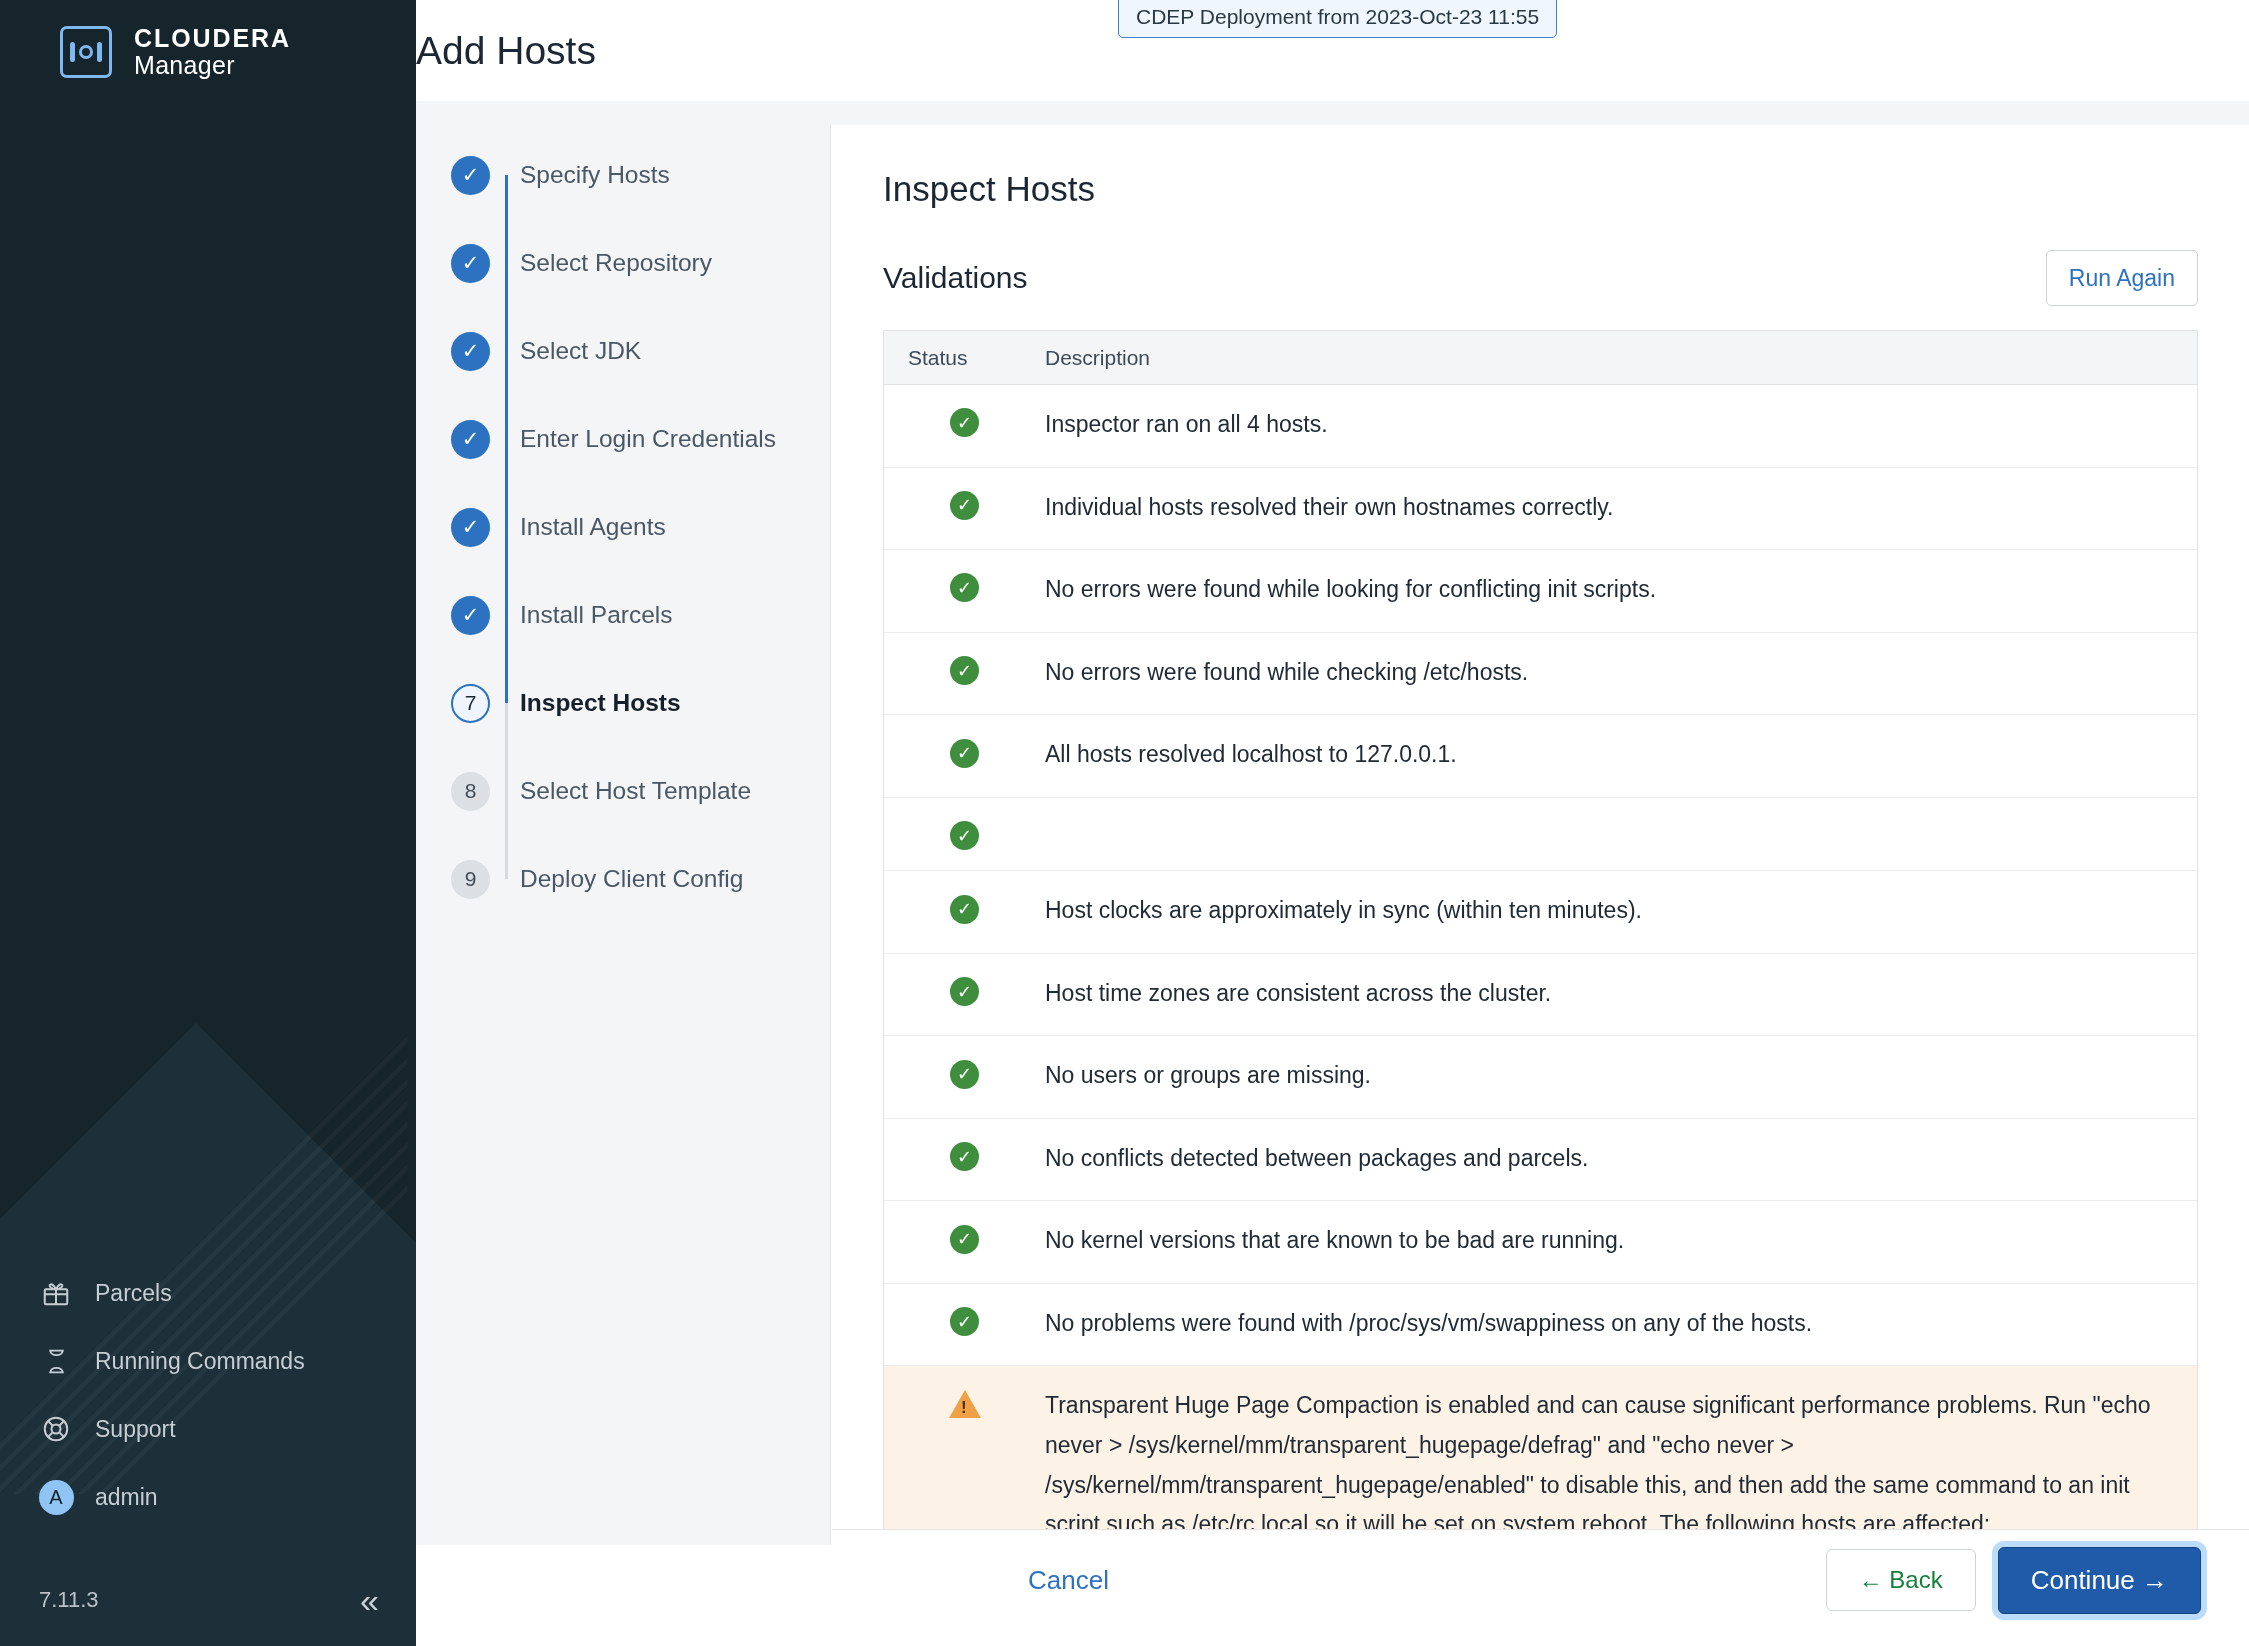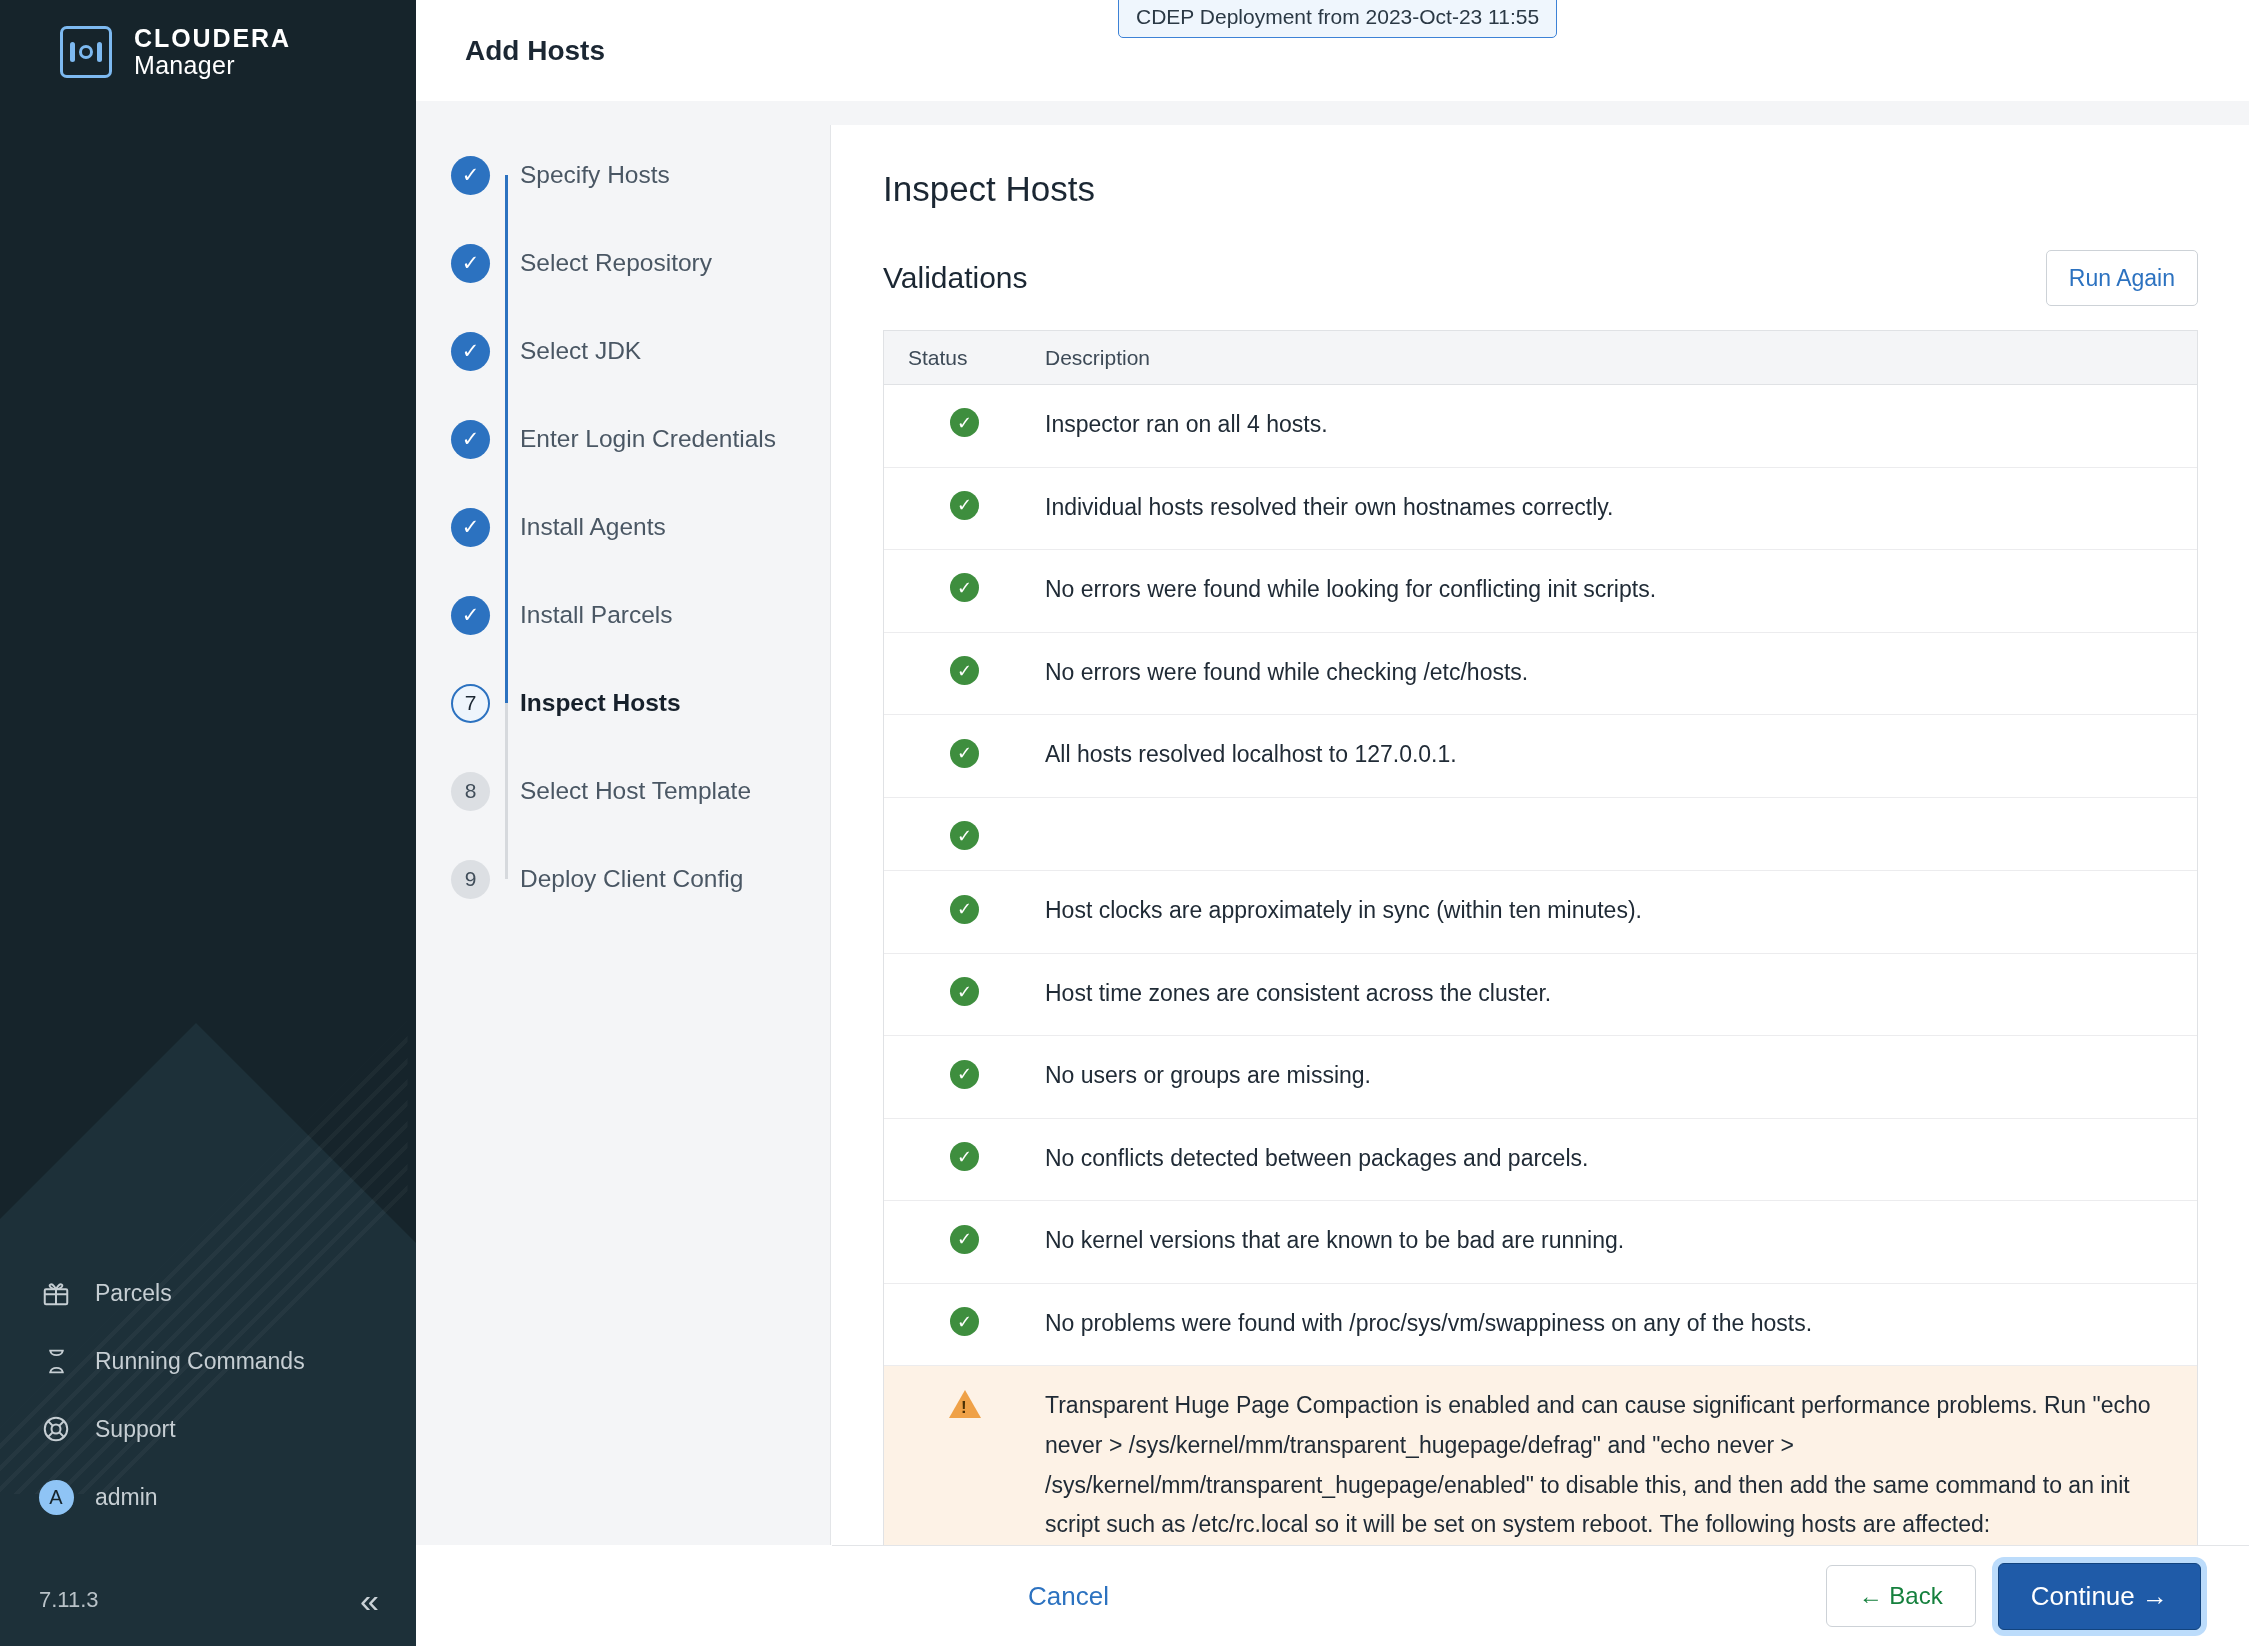--- a/index.html
+++ b/index.html
@@ -79,22 +79,21 @@
   .version { color: #b9c2c8; font-size: 22px; }
   .collapse { color: #c9d1d6; font-size: 34px; line-height: 1; cursor: pointer; }
 
   
   .main { flex: 1 1 auto; position: relative; background: #ffffff; height: 1646px; }
   .topbar {
     height: 101px; background: #ffffff; position: relative;
     display: flex; align-items: center;
   }
   .page-title {
-    font-size: 28px; color: #1b2733; font-weight: 700;
-    padding-left: 49px;
+    font-size: 39px; color: #1b2733; font-weight: 400;
   }
   .cluster-badge {
     position: absolute; left: 702px; top: -5px;
     background: #eff6fd; border: 1.7px solid #3d82d6;
     border-radius: 5px; padding: 8.5px 17px;
     font-size: 21px; color: #2b3945; white-space: nowrap;
   }
 
   .body-wrap { display: flex; height: 1444px; background: #f4f5f7; }
 
@@ -165,21 +164,21 @@
     border-left: 16px solid transparent; border-right: 16px solid transparent;
     border-bottom: 28px solid #efa147; position: relative;
   }
   .warn-icon::after {
     content: "!"; position: absolute; left: -3.4px; top: 8.5px;
     font-size: 17px; color: #4a3005; font-weight: bold;
   }
 
   
   .footer {
-    position: absolute; left: 416px; bottom: 0; right: 0; height: 101px;
+    position: absolute; left: 416px; bottom: 16px; right: 0; height: 101px;
     background: #ffffff; border-top: 0.8px solid #e3e5e8;
     display: flex; align-items: center; padding: 0 49px 0 0;
   }
   .btn-cancel {
     color: #2c72c0; font-size: 26px; background: none; border: none;
     cursor: pointer; margin-left: 196px; font-family: inherit;
   }
   .footer-right { margin-left: auto; display: flex; align-items: center; gap: 22px; }
   .btn-back {
     border: 0.8px solid #cdd2d7; background: #fff; border-radius: 6px;

